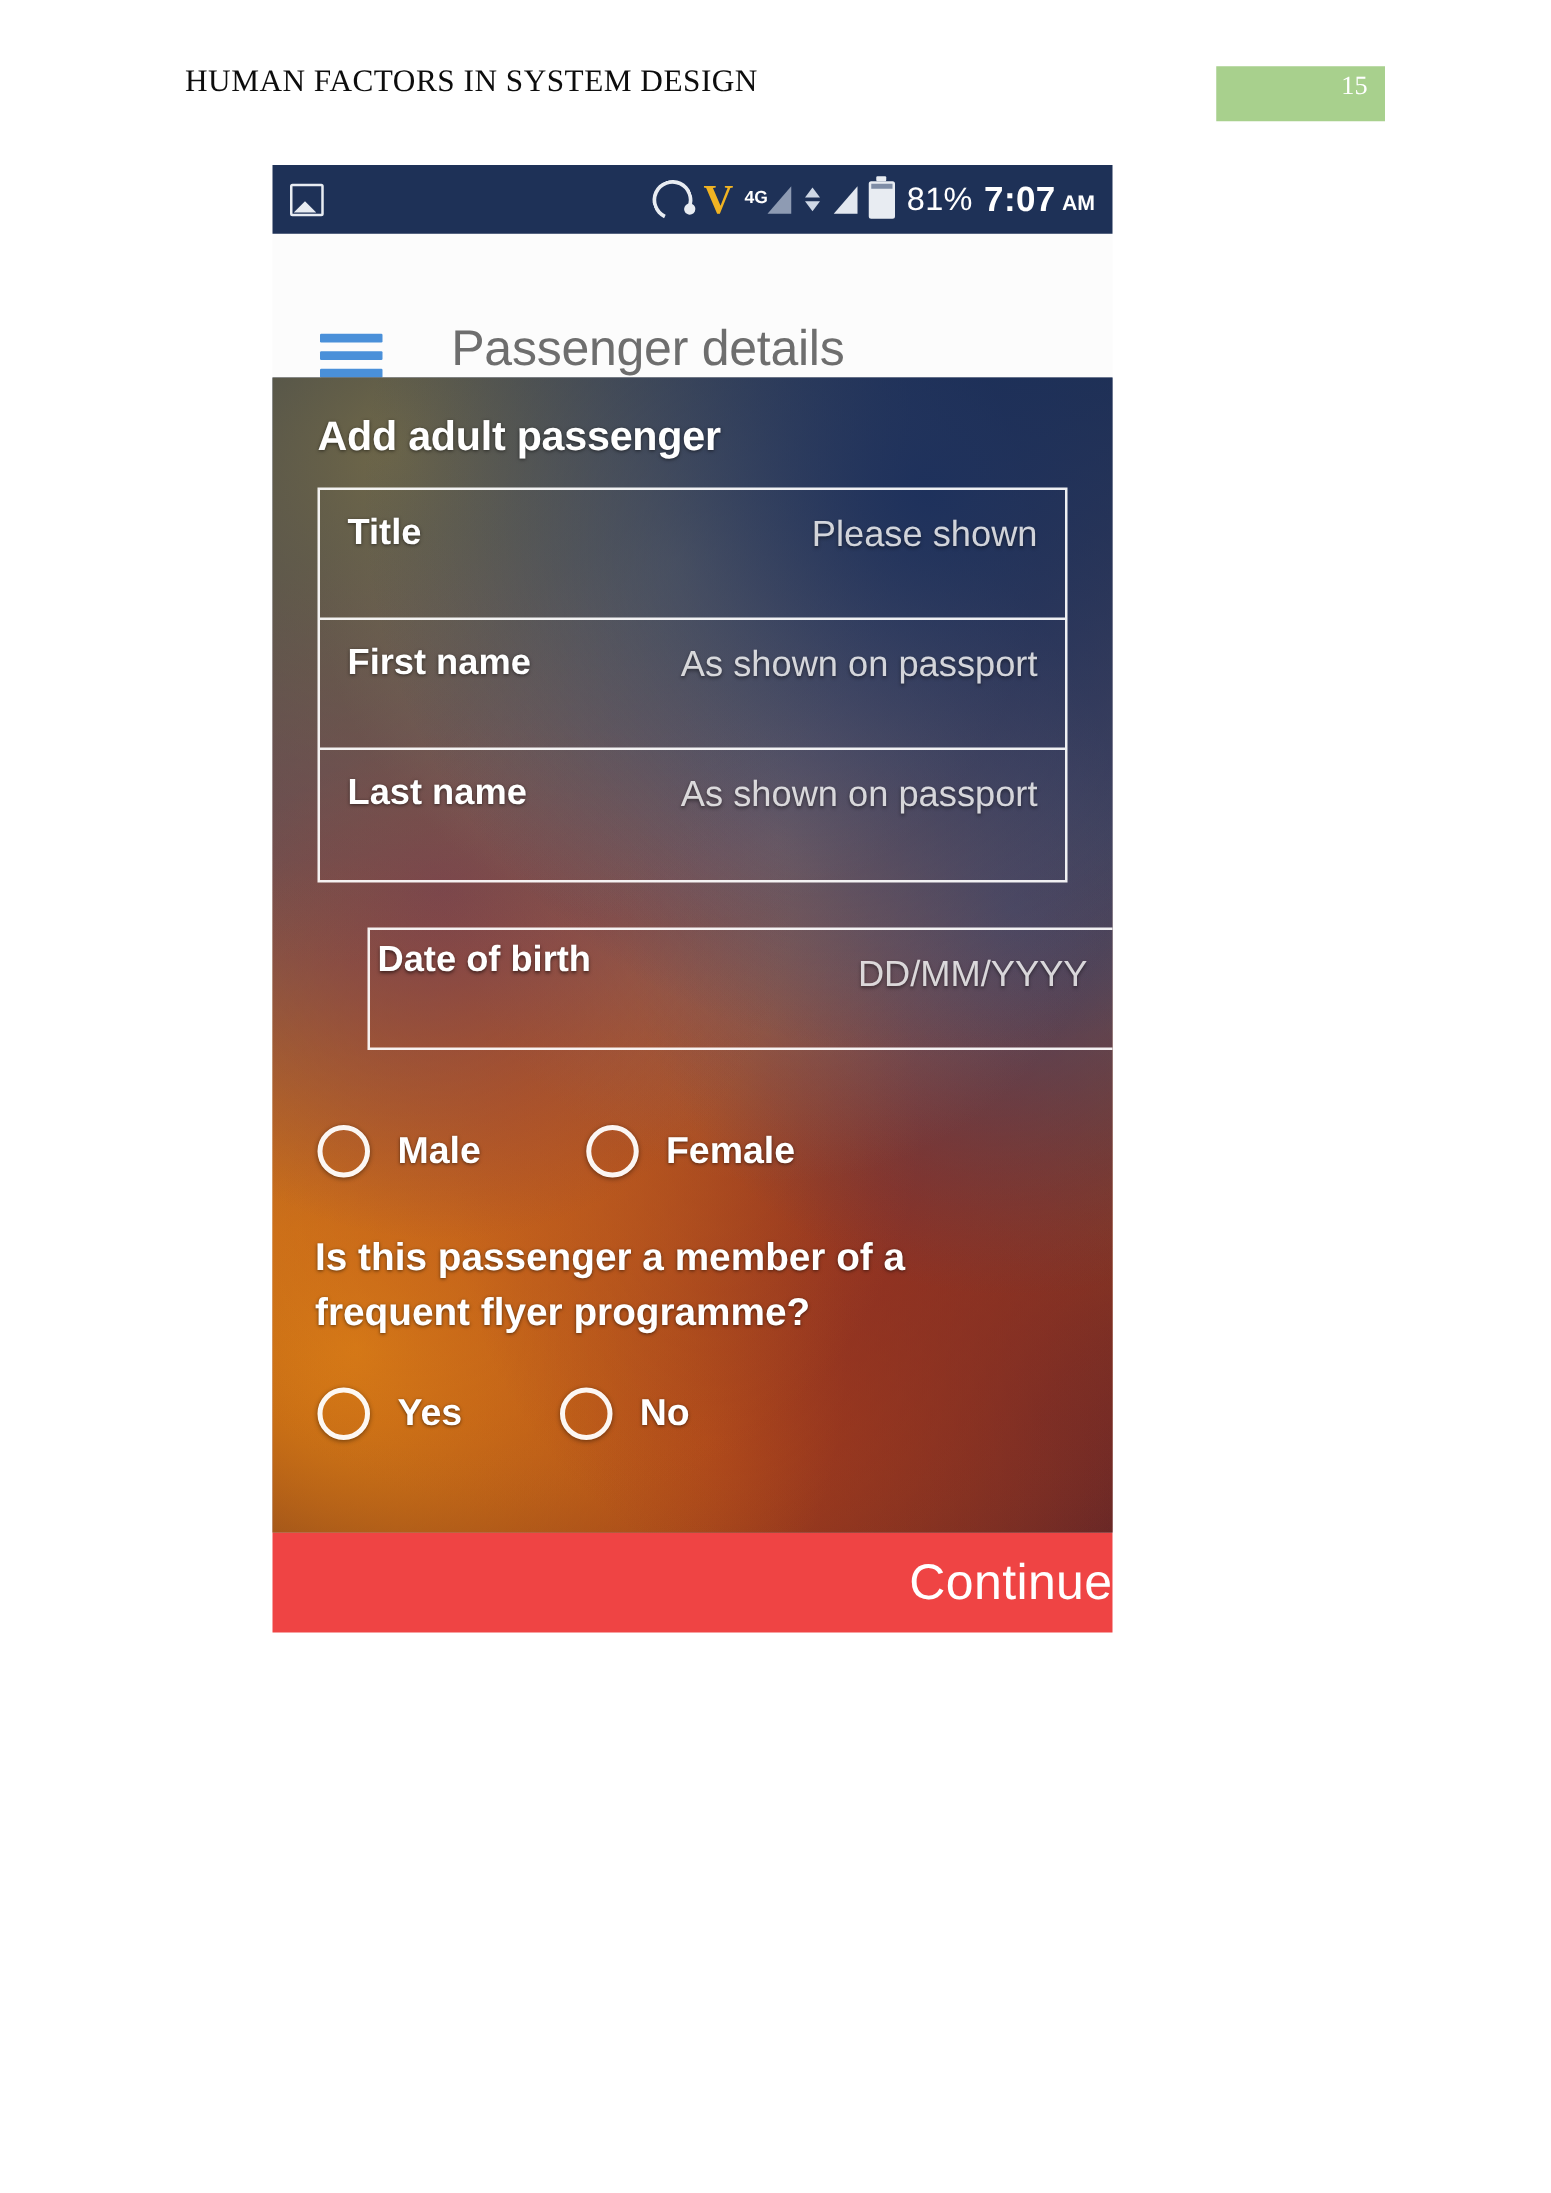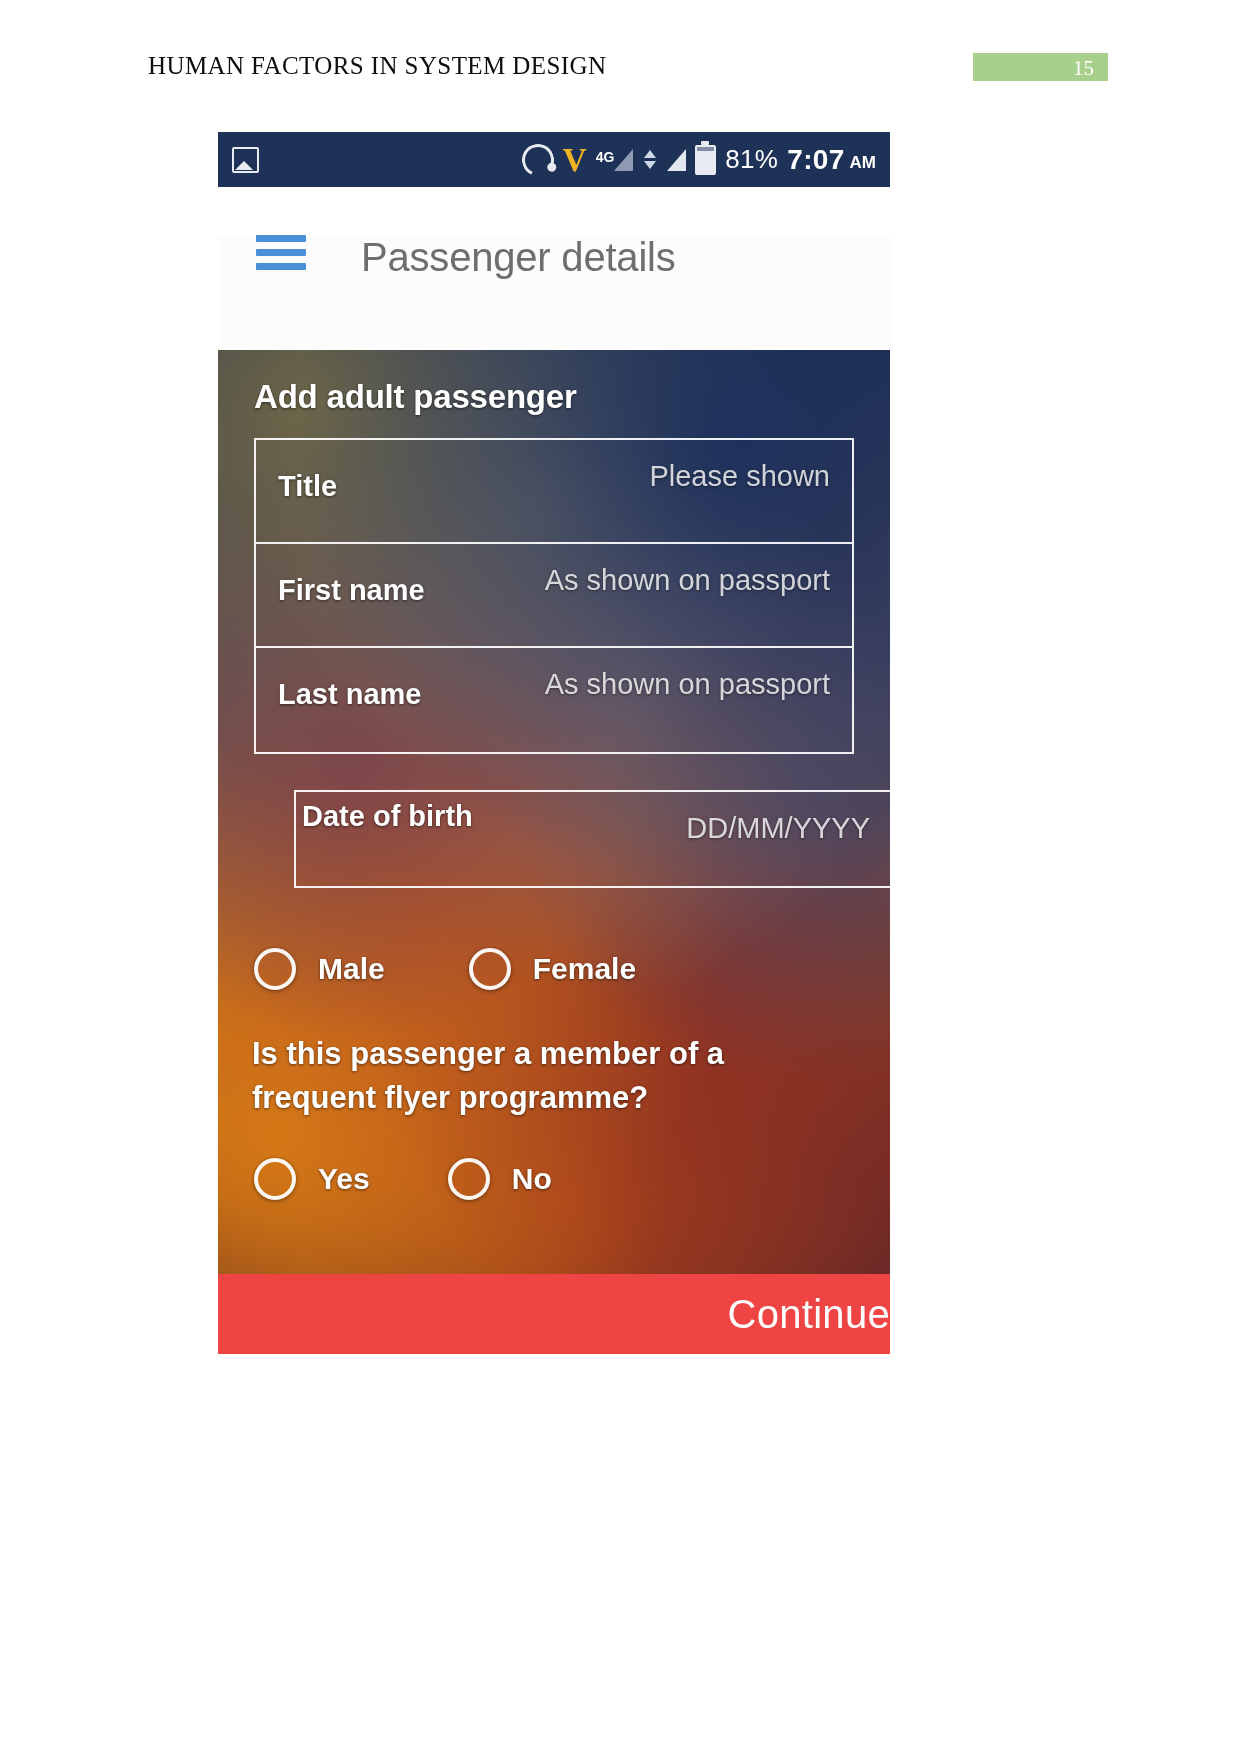--- a/index.html
+++ b/index.html
@@ -31,21 +31,21 @@
     font-size: 25px;
     letter-spacing: 0.4px;
     color: #0d0d0d;
     white-space: nowrap;
   }
   .page-badge {
     position: absolute;
     left: 973px;
     top: 53px;
     width: 135px;
-    height: 28px;
+    height: 44px;
     background: #a8d08d;
   }
   .page-badge-num {
     position: absolute;
     right: 14px;
     top: 2px;
     font-family: "Liberation Serif", serif;
     font-size: 21px;
     color: #ffffff;
     line-height: 26px;
@@ -193,24 +193,23 @@
     margin-left: -4px;
     align-self: flex-end;
     padding-bottom: 3px;
   }
 
   
   .appbar {
     height: 115px;
     background: #fcfcfc;
     display: flex;
-    align-items: flex-start;
+    align-items: flex-end;
     padding-left: 38px;
     box-sizing: border-box;
-    margin-top: 48px;
   }
   .hamburger {
     width: 50px;
     display: flex;
     flex-direction: column;
     gap: 7px;
     cursor: pointer;
   }
   .hamburger span {
     display: block;
@@ -260,21 +259,21 @@
     position: absolute;
     left: 36px;
     top: 88px;
     width: 600px;
     border: 2px solid rgba(255,255,255,0.92);
     box-sizing: border-box;
   }
   .field {
     position: relative;
     box-sizing: border-box;
-    padding: 28px 22px;
+    padding: 16px 22px;
     border-bottom: 2px solid rgba(255,255,255,0.92);
     min-height: 104px;
   }
   .field:last-child { border-bottom: none; }
   .field-label {
     font-size: 29px;
     font-weight: bold;
     color: #ffffff;
     width: 210px;
     line-height: 36px;

